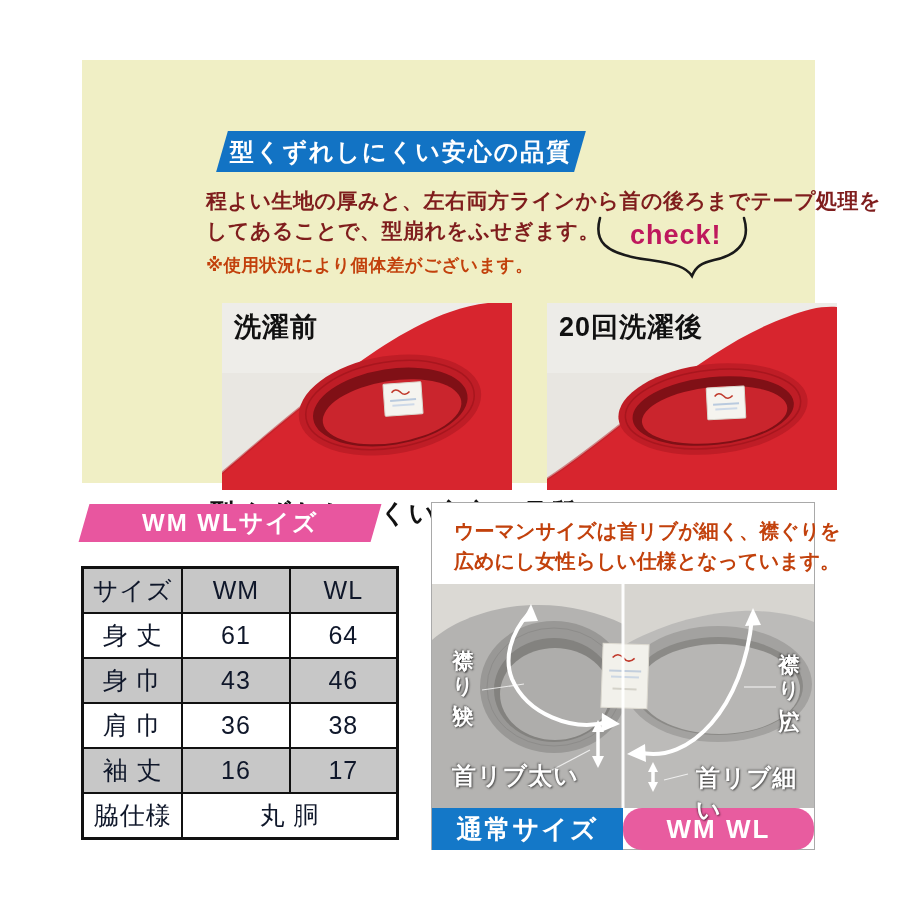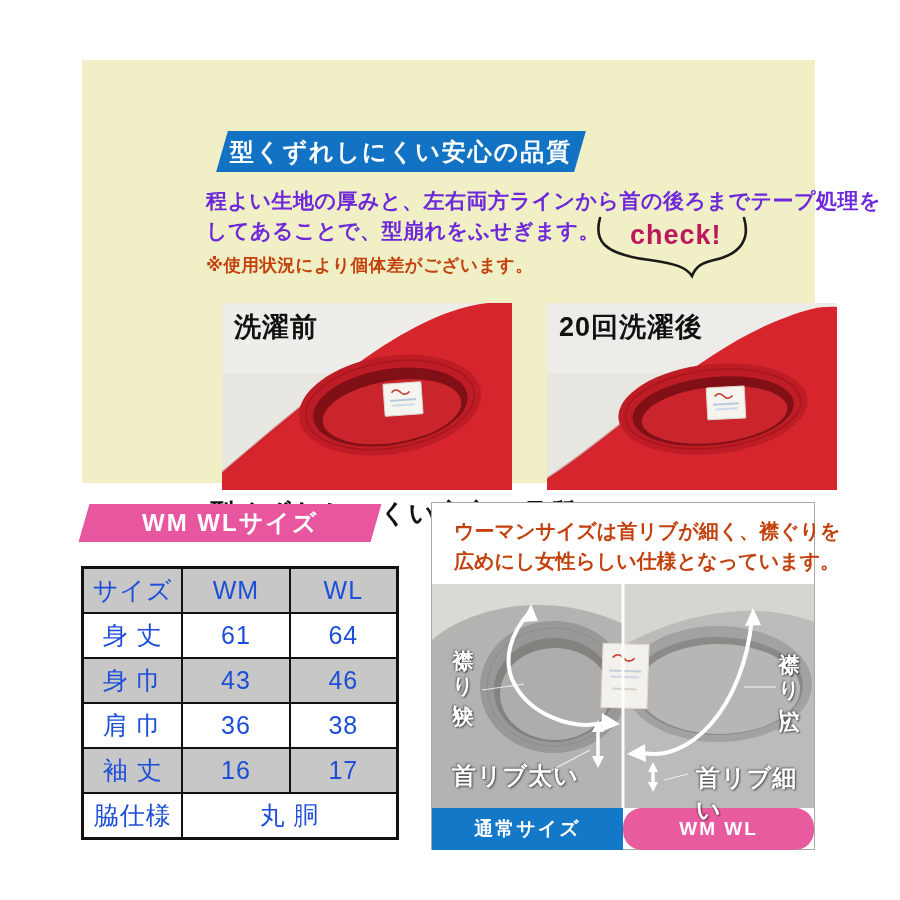--- a/index.html
+++ b/index.html
@@ -7,36 +7,36 @@
     position:relative;width:900px;height:900px;background:#ffffff;
     font-family:"Liberation Sans","DejaVu Sans",sans-serif;overflow:hidden;
   }
   
   .quality-box{position:absolute;left:82px;top:60px;width:733px;height:423px;background:#f0efc5;}
   .banner{position:absolute;display:flex;align-items:center;justify-content:center;
     color:#fff;font-weight:bold;letter-spacing:2px;}
   .banner-blue{left:140px;top:71px;width:358px;height:41px;background:#1273c4;
     transform:skewX(-16deg);font-size:24px;}
   .banner-inner{transform:skewX(16deg);}
-  .q-desc{position:absolute;left:124px;top:126px;font-size:21px;font-weight:bold;color:#6d28d9;
+  .q-desc{position:absolute;left:124px;top:126px;font-size:21px;font-weight:bold;color:#7f1d1d;
     line-height:30px;letter-spacing:0.5px;white-space:nowrap;}
   .q-note{position:absolute;left:124px;top:193px;font-size:17.5px;font-weight:bold;color:#c2410c;letter-spacing:0.5px;}
   .check-label{position:absolute;left:548px;top:160px;font-size:27px;font-weight:bold;color:#be185d;letter-spacing:1px;}
   .check-brace{position:absolute;left:512px;top:152px;}
   
   .photo{position:absolute;width:290px;height:187px;}
   .photo-before{left:140px;top:243px;}
   .photo-after{left:465px;top:243px;}
   .photo-label{position:absolute;left:12px;top:6px;font-size:27px;font-weight:bold;color:#111;letter-spacing:1px;}
   .q-caption{position:absolute;left:127px;top:436px;font-size:26px;font-weight:bold;color:#111;letter-spacing:2px;}
   
   .banner-pink{left:84px;top:504px;width:292px;height:38px;background:#e8569f;
     transform:skewX(-16deg);font-size:24px;}
   .size-table{position:absolute;left:81px;top:566px;width:318px;border-collapse:collapse;
-    border:3px solid #111;font-size:25px;color:#1d4ed8;}
+    border:3px solid #111;font-size:25px;color:#0f172a;}
   .size-table td{border:2px solid #111;text-align:center;height:43px;padding:0;letter-spacing:1px;}
   .size-table tr.gray td{background:#c7c7c7;}
   .size-table tr.white td{background:#ffffff;}
   .size-table td.c1{width:97px;}
   .size-table td.c2{width:105px;}
   .size-table td.c3{width:105px;}
   
   .women-panel{position:absolute;left:431px;top:502px;width:384px;height:348px;
     background:#fff;border:1px solid #a9a9a9;box-sizing:border-box;}
   .panel-desc{height:81px;padding:13px 0 0 22px;box-sizing:border-box;
@@ -46,21 +46,21 @@
     color:#fff;font-weight:bold;font-size:21px;letter-spacing:3px;
     text-shadow:1px 1px 2px rgba(0,0,0,.6),-1px -1px 2px rgba(0,0,0,.4);}
   .h-label{position:absolute;color:#fff;font-weight:bold;font-size:24px;letter-spacing:1px;
     text-shadow:1px 1px 2px rgba(0,0,0,.6),-1px -1px 2px rgba(0,0,0,.4);}
   .lbl-neck-left{left:17px;top:48px;}
   .lbl-neck-right{left:343px;top:52px;}
   .lbl-rib-left{left:20px;top:176px;}
   .lbl-rib-right{left:264px;top:178px;}
   .bars{display:flex;width:382px;height:42px;}
   .bar{width:191px;height:42px;display:flex;align-items:center;justify-content:center;
-    color:#fff;font-weight:bold;font-size:19px;letter-spacing:2px;}
+    color:#fff;font-weight:bold;font-size:26px;letter-spacing:2px;}
   .bar-blue{background:#1478c8;}
   .bar-pink{background:#e85c9f;border-radius:19px;}
 </style>
 </head>
 <body>
 
 <div class="page">
 
   <div class="quality-box">
 

